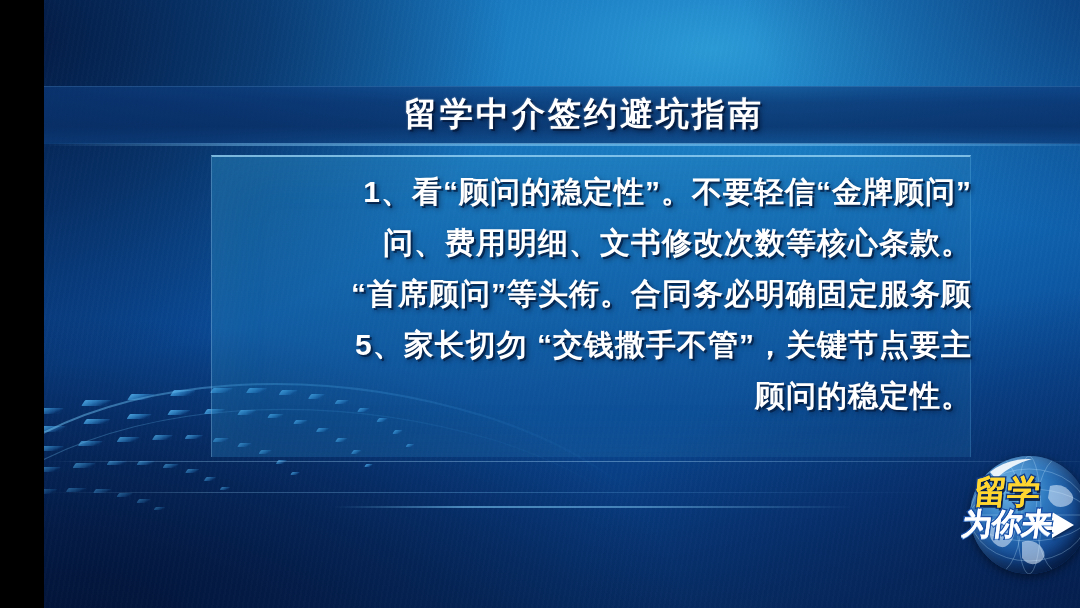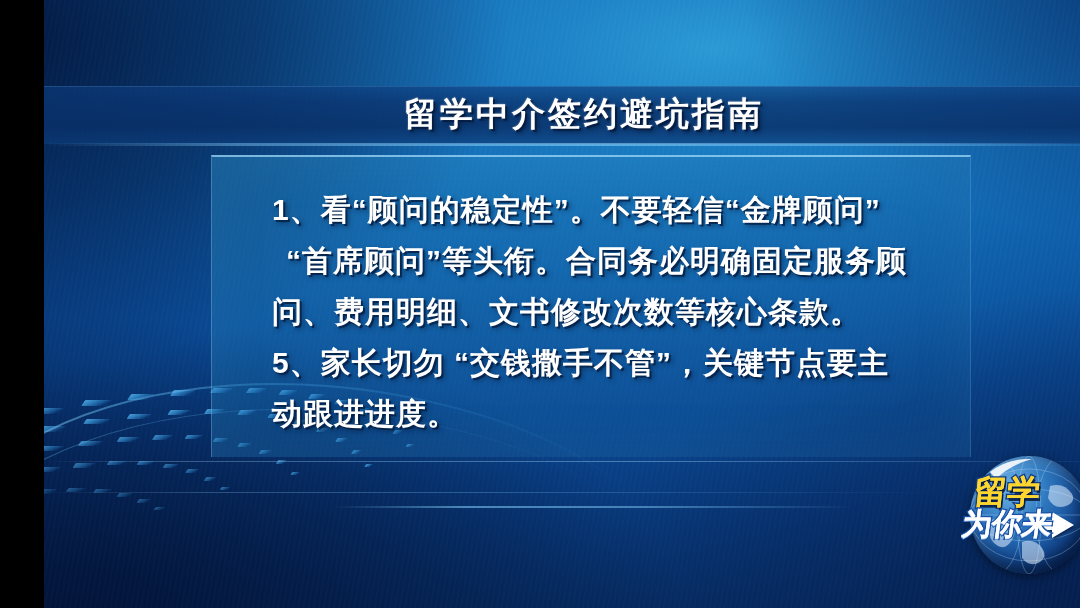--- a/index.html
+++ b/index.html
@@ -133,22 +133,23 @@
         rgba(16,80,144,0.28) 100%);
     border-top: 2px solid rgba(165,225,255,0.72);
     border-left: 1px solid rgba(150,210,248,0.38);
     border-right: 1px solid rgba(120,180,230,0.20);
     box-shadow: inset 0 0 60px rgba(90,180,230,0.10);
   }
 
   .body-text {
     position: absolute;
     left: 228px;
-    top: 184px;
+    top: 166px;
     width: 700px;
+    text-align: right;
   }
   .line {
     font-size: 30px;
     font-weight: bold;
     line-height: 51px;
     color: #ffffff;
     white-space: nowrap;
     letter-spacing: 1px;
     text-shadow:
       2px 2px 0 rgba(4,30,68,0.80),
@@ -354,24 +355,24 @@
               background:linear-gradient(90deg, rgba(150,210,248,0) 0%, rgba(150,210,248,0.26) 18%, rgba(120,195,245,0.30) 48%, rgba(120,195,245,0) 100%);"></div>
   <div class="hairline" style="left:290px; top:506px; width:520px; height:2px;
               background:linear-gradient(90deg, rgba(120,205,255,0) 0%, rgba(130,210,255,0.55) 25%, rgba(140,215,255,0.45) 60%, rgba(120,205,255,0) 100%);"></div>
 
   <div class="title-band"></div>
   <div class="title-text">留学中介签约避坑指南</div>
 
   <div class="panel"></div>
   <div class="body-text">
     <div class="line">1、看“顾问的稳定性”。不要轻信“金牌顾问”</div>
+    <div class="line">问、费用明细、文书修改次数等核心条款。</div>
     <div class="line indent">“首席顾问”等头衔。合同务必明确固定服务顾</div>
-    <div class="line">问、费用明细、文书修改次数等核心条款。</div>
     <div class="line">5、家长切勿 “交钱撒手不管”，关键节点要主</div>
-    <div class="line">动跟进进度。</div>
+    <div class="line">顾问的稳定性。</div>
   </div>
 
   <div class="logo">
     <div class="globe">
       <svg width="118" height="118" viewBox="0 0 118 118" aria-hidden="true">
         <g fill="none" stroke="rgba(190,230,255,0.30)" stroke-width="1">
           <ellipse cx="59" cy="59" rx="59" ry="26"></ellipse>
           <ellipse cx="59" cy="59" rx="59" ry="46"></ellipse>
           <ellipse cx="26" cy="59" rx="26" ry="59"></ellipse>
           <ellipse cx="59" cy="59" rx="12" ry="59"></ellipse>

